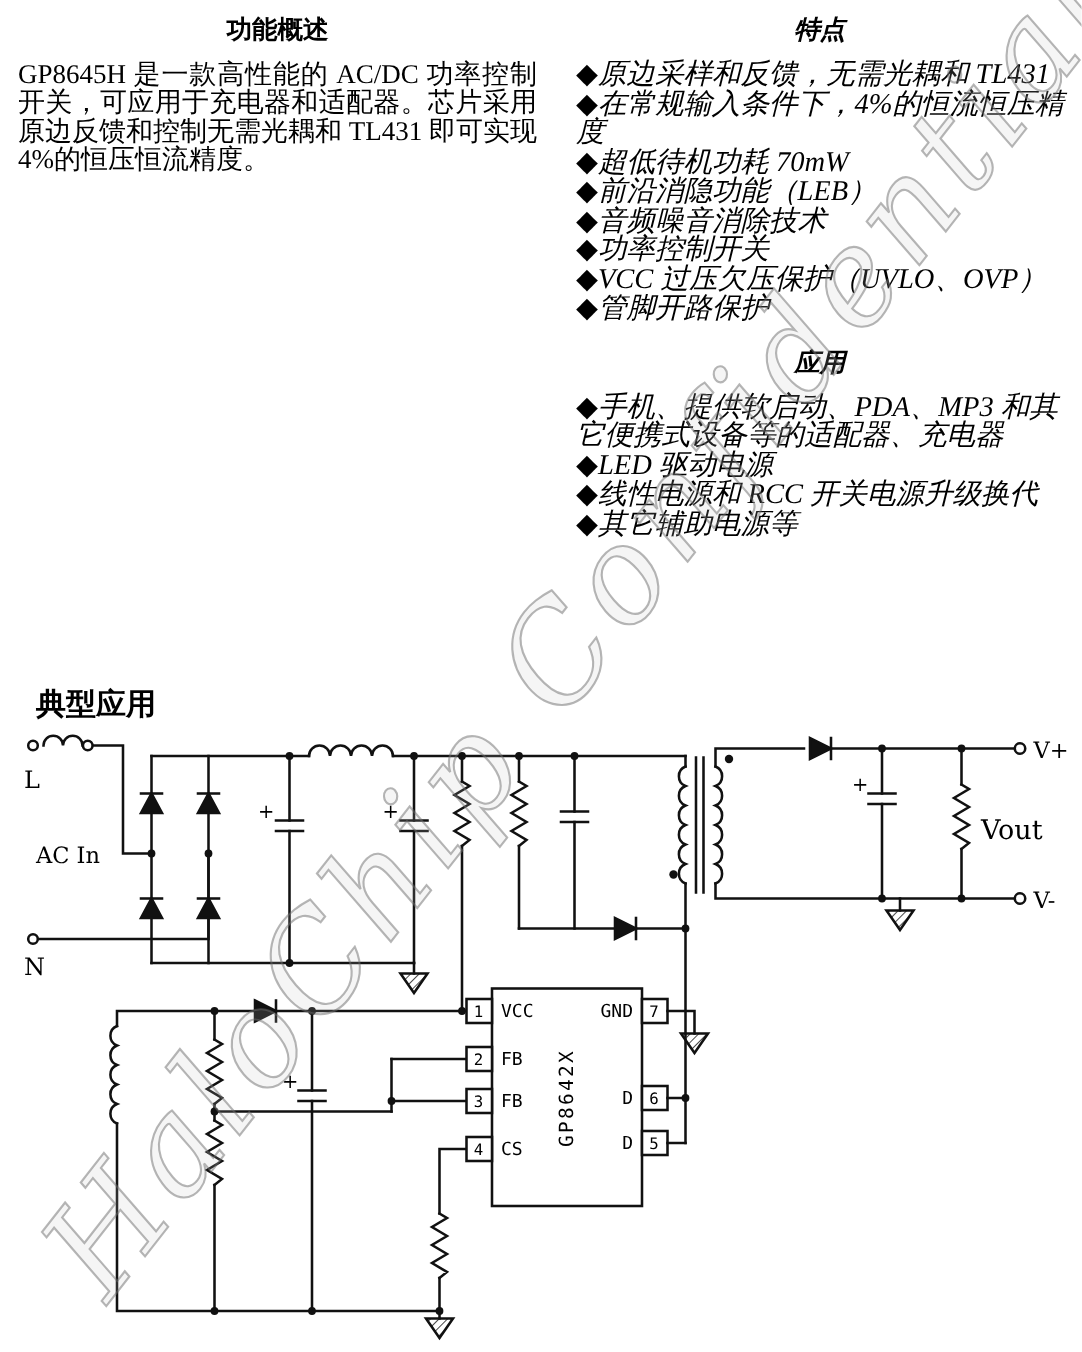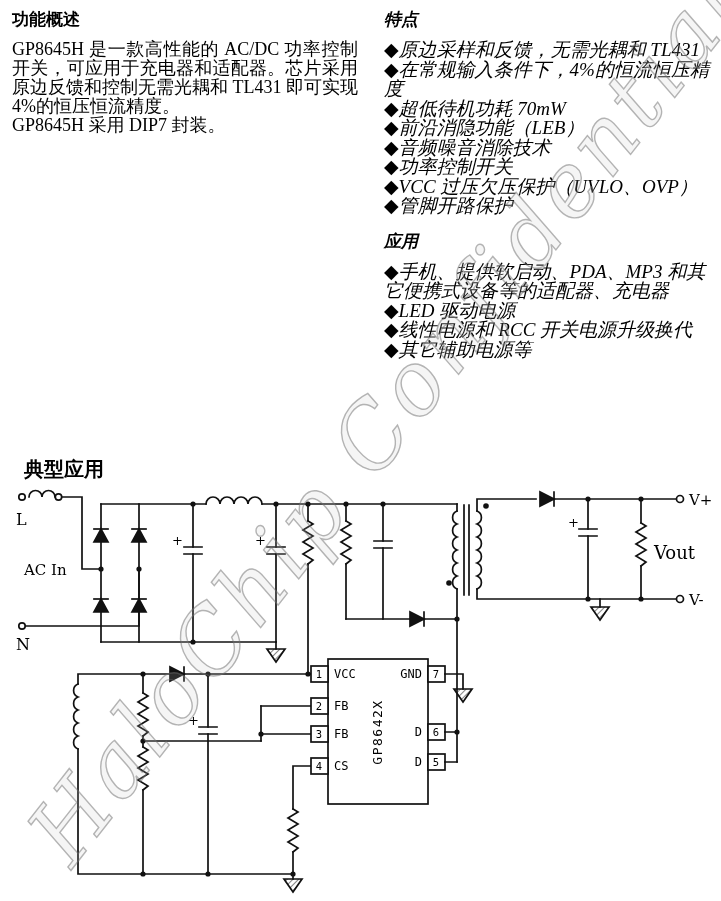--- a/index.html
+++ b/index.html
@@ -5,21 +5,21 @@
   html,body{margin:0;padding:0;}
   body{
     width:721px;height:901px;position:relative;background:#ffffff;overflow:hidden;
     font-family:"Liberation Serif","DejaVu Serif",serif;color:#000;
   }
   .columns{position:absolute;top:6px;left:12px;width:697px;display:flex;gap:26px;}
   .col-left{width:346px;}
   .col-right{flex:1;min-width:0;font-style:italic;}
   .sec-title{
     font-family:"DejaVu Sans","Liberation Sans",sans-serif;
-    font-size:17px;font-weight:700;margin:2px 0 9px 0;
+    font-size:17px;font-weight:700;margin:2px 0 9px 0;text-align:center;
   }
   .body-p{font-size:18px;line-height:19px;text-align:justify;margin:0;}
   .blist{list-style:none;margin:0;padding:0;font-size:19px;line-height:19.5px;}
   .blist li{margin:0;}
   .apps-title{margin-top:14px;}
   .typ-title{
     position:absolute;top:444px;left:12px;
     font-family:"DejaVu Sans","Liberation Sans",sans-serif;
     font-size:20px;font-weight:700;margin:12px;
   }
@@ -39,21 +39,20 @@
 </style>
 </head>
 <body>
 
 <div class="watermark">HaloChip Confidential</div>
 
 <div class="columns">
   <div class="col-left">
     <h2 class="sec-title">功能概述</h2>
     <p class="body-p">GP8645H 是一款高性能的 AC/DC 功率控制开关，可应用于充电器和适配器。芯片采用原边反馈和控制无需光耦和 TL431 即可实现 4%的恒压恒流精度。</p>
-    <p class="body-p">GP8645H 采用 DIP7 封装。</p>
   </div>
   <div class="col-right">
     <h2 class="sec-title">特点</h2>
     <ul class="blist">
       <li>◆原边采样和反馈，无需光耦和 TL431</li>
       <li>◆在常规输入条件下，4%的恒流恒压精度</li>
       <li>◆超低待机功耗 70mW</li>
       <li>◆前沿消隐功能（LEB）</li>
       <li>◆音频噪音消除技术</li>
       <li>◆功率控制开关</li>

